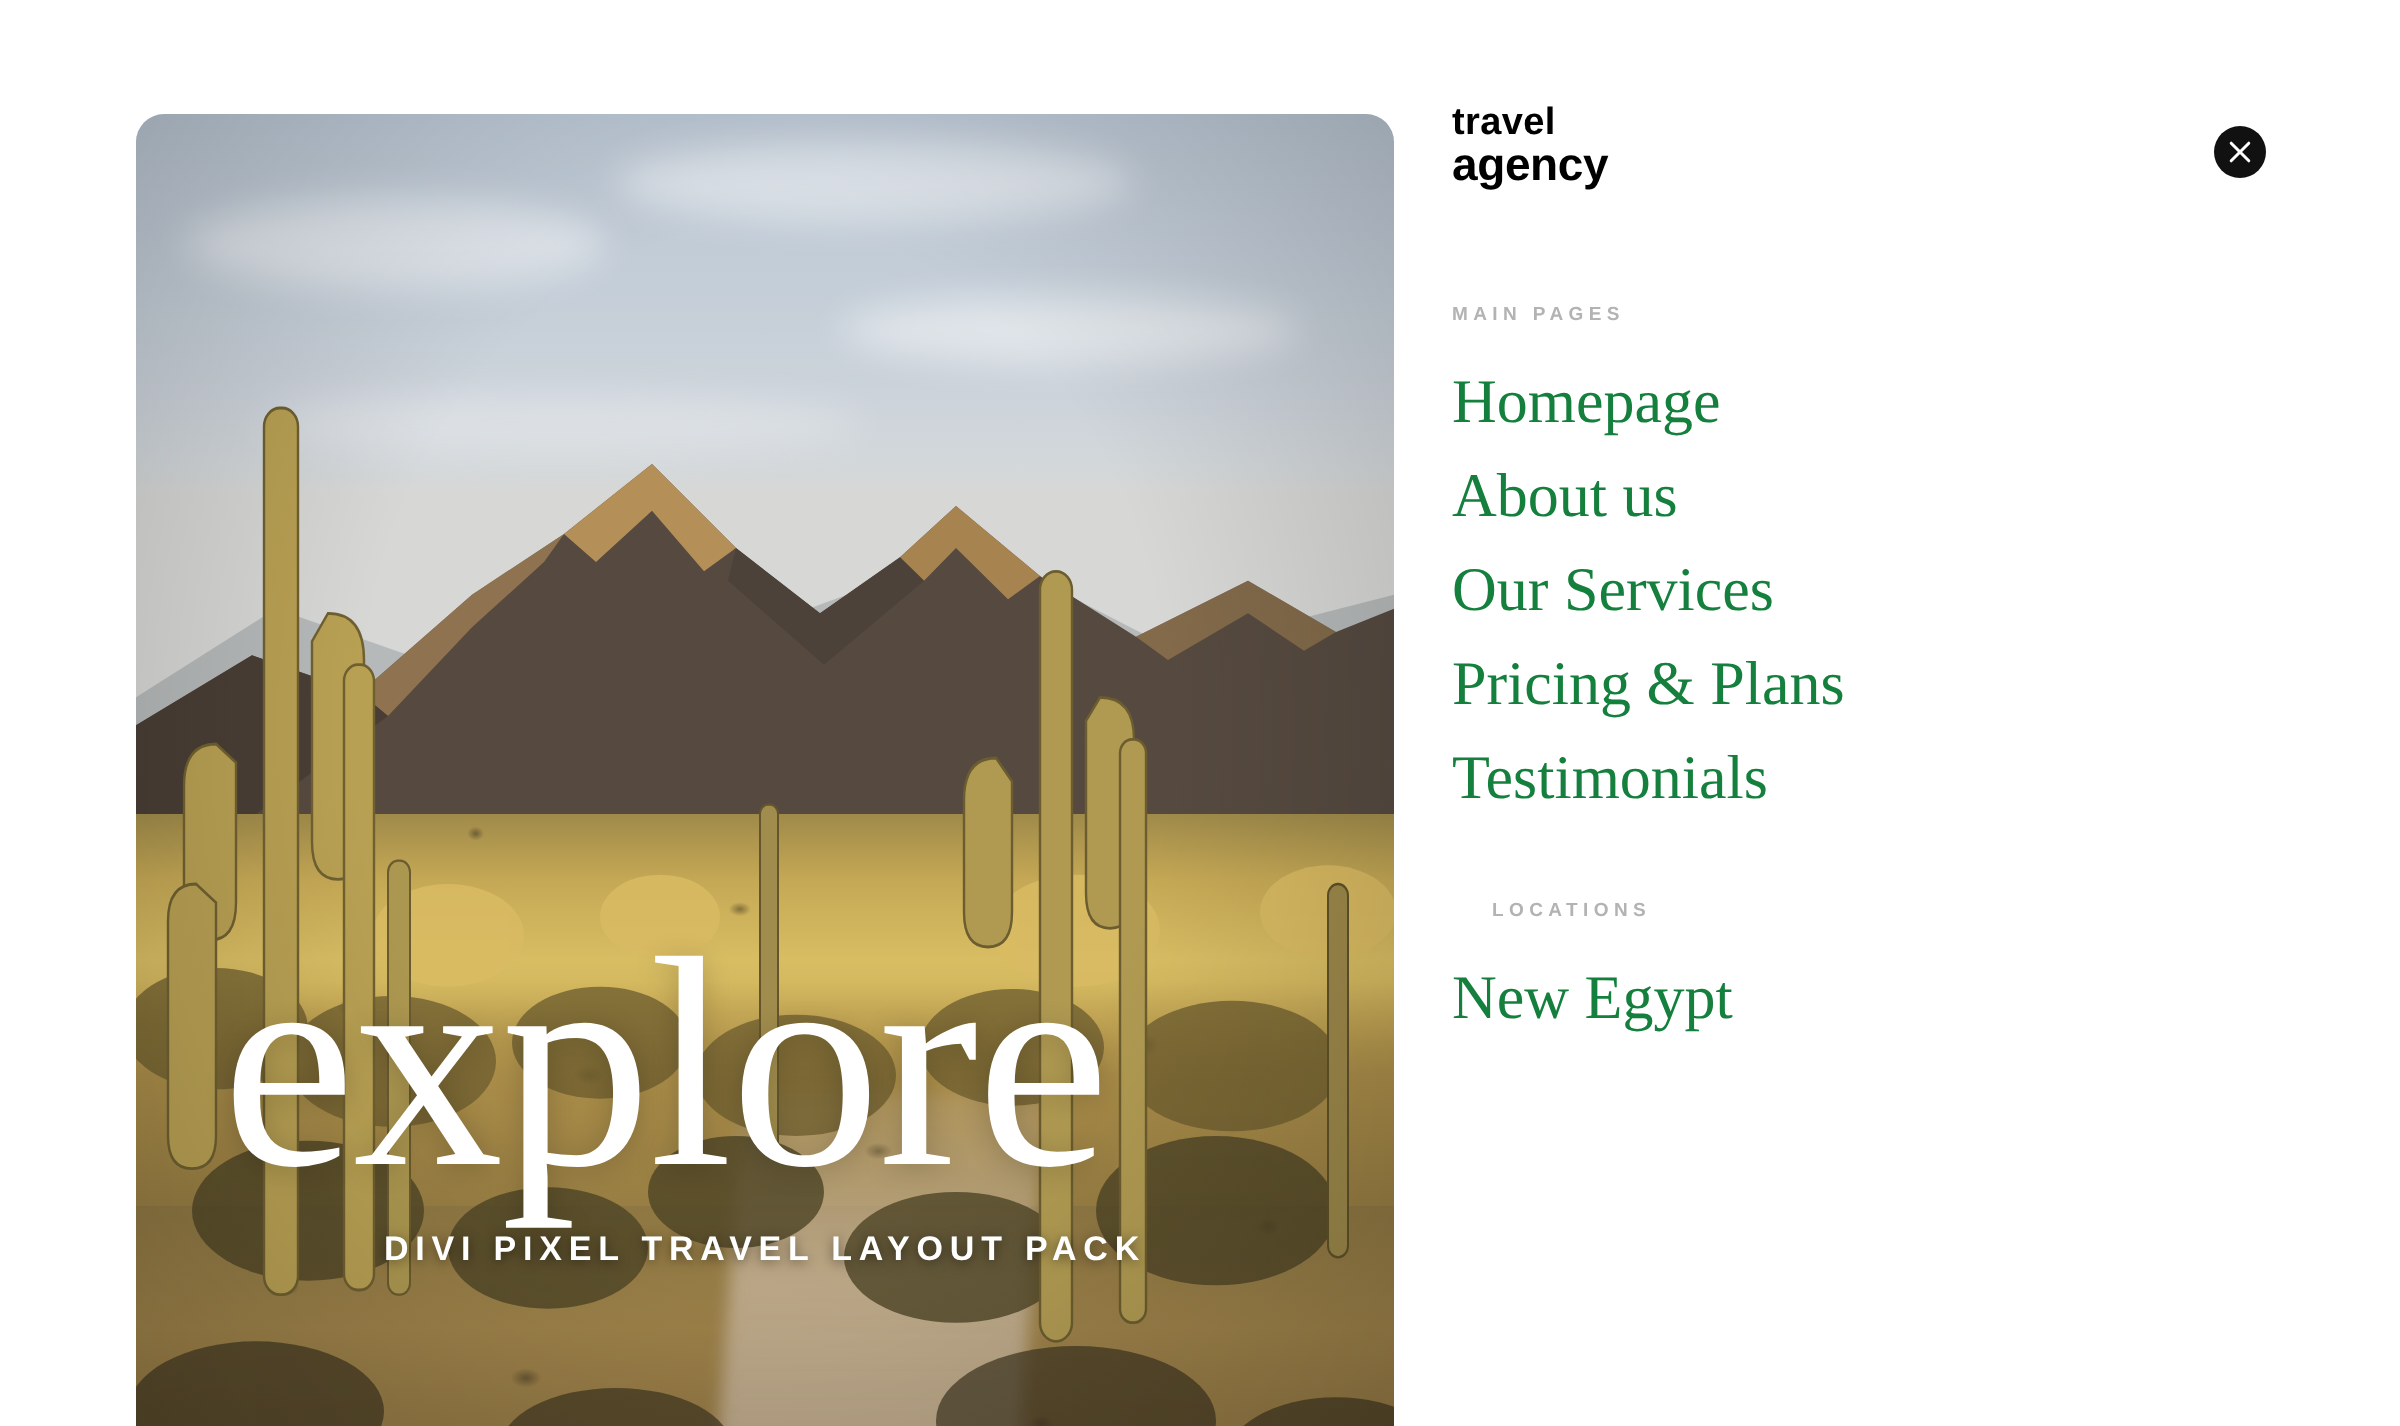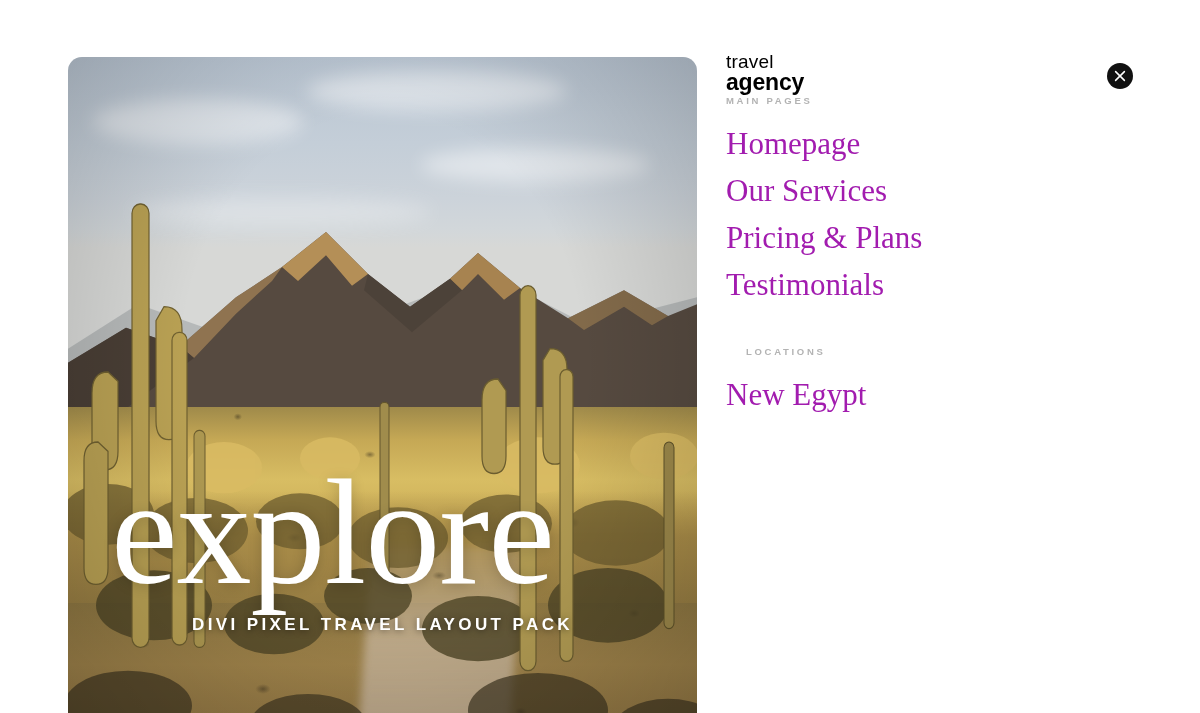--- a/index.html
+++ b/index.html
@@ -102,42 +102,42 @@
   #nav-panel{
     position:absolute;
     left:726px; top:52px;
     width:420px;
   }
   #brand-logo{
     font-family:"Liberation Sans", sans-serif;
     line-height:1.02;
     color:#000;
   }
-  #brand-line-1{ display:block; font-size:19px; font-weight:400; letter-spacing:.2px; }
+  #brand-line-1{ display:block; font-size:19px; font-weight:700; letter-spacing:.2px; }
   #brand-line-2{ display:block; font-size:23px; font-weight:900; letter-spacing:-.2px; }
 
   .section-label{
     font-size:9.5px;
     font-weight:700;
     letter-spacing:2.7px;
     color:#b3b3b3;
     text-transform:uppercase;
   }
   .nav-list{ list-style:none; }
   .nav-link{
     display:block;
     font-family:"Liberation Serif", serif;
     font-size:31px;
     line-height:47px;
-    color:#a21caf;
+    color:#15803d;
     text-decoration:none;
     white-space:nowrap;
   }
 
-  #main-pages-label{ }
+  #main-pages-label{ margin-top:57px; }
   #main-pages-list{ margin-top:14px; }
   #locations-label{ margin-top:38px;padding-left:20px; }
   #locations-list{ margin-top:14px; }
 
   
   #close-button{
     position:absolute;
     left:1107px; top:63px;
     width:26px; height:26px;
     border-radius:50%;
@@ -259,20 +259,23 @@
     <span id="brand-line-1">travel</span>
     <span id="brand-line-2">agency</span>
   </div>
 
   <div class="section-label" id="main-pages-label">MAIN PAGES</div>
   <ul class="nav-list" id="main-pages-list">
     <li>
       <a class="nav-link" href="#">Homepage</a>
     </li>
     <li>
+      <a class="nav-link" href="#">About us</a>
+    </li>
+    <li>
       <a class="nav-link" href="#">Our Services</a>
     </li>
     <li>
       <a class="nav-link" href="#">Pricing &amp; Plans</a>
     </li>
     <li>
       <a class="nav-link" href="#">Testimonials</a>
     </li>
   </ul>
 

